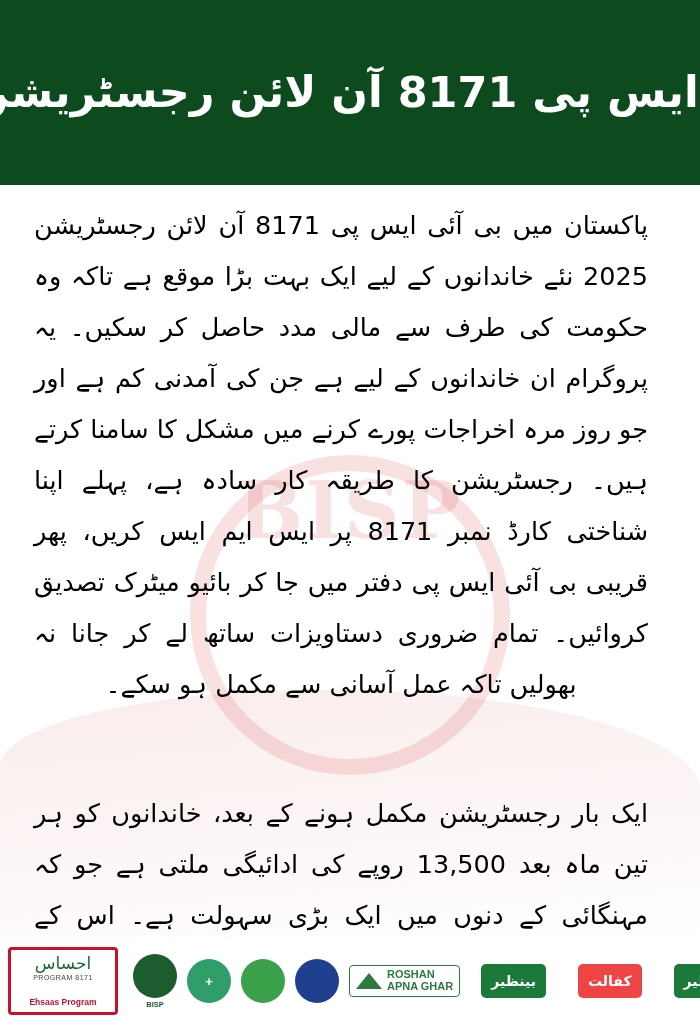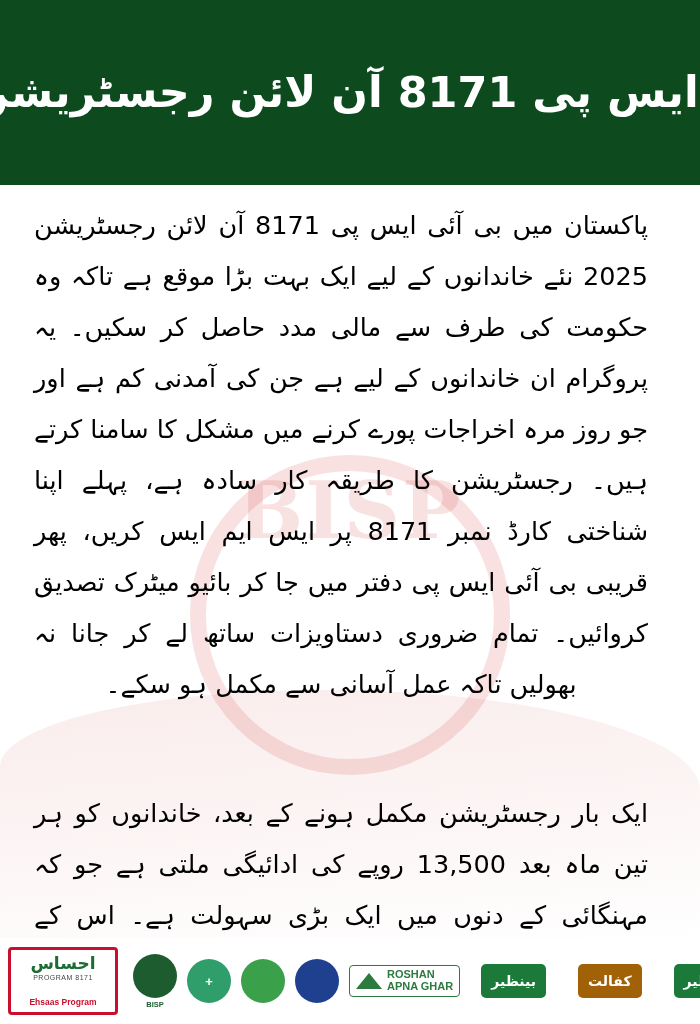--- a/index.html
+++ b/index.html
@@ -145,21 +145,21 @@
     flex-direction: column;
     align-items: center;
     justify-content: center;
     background: #ffffff;
     flex: 0 0 auto;
     margin-right: 10px;
   }
   .ehsaas-urdu {
     font-family: "DejaVu Sans", sans-serif;
     font-size: 17px;
-    font-weight: bold;
+    font-weight: normal;
     color: #1b6b33;
     line-height: 1;
     direction: rtl;
   }
   .ehsaas-prog {
     font-family: "Liberation Sans", sans-serif;
     font-size: 7px;
     color: #444;
     letter-spacing: .5px;
     margin-top: 2px;
@@ -287,18 +287,18 @@
   <div class="roshan-box">
     <div class="roshan-house"></div>
     <div class="roshan-text">
       <span class="roshan-top">ROSHAN</span>
       <span class="roshan-bot">APNA GHAR</span>
     </div>
   </div>
 
   <div class="tri-pills">
     <div class="pill" style="background:#1b7a3a">بینظیر</div>
-    <div class="pill" style="background:#a16207">کفالت</div>
+    <div class="pill" style="background:#ef4444">کفالت</div>
     <div class="pill" style="background:#1b7a3a">بینظیر</div>
     <div class="pill" style="background:#e0a800">تعلیمی وظائف</div>
   </div>
 
 </div>
 
 </body></html>

